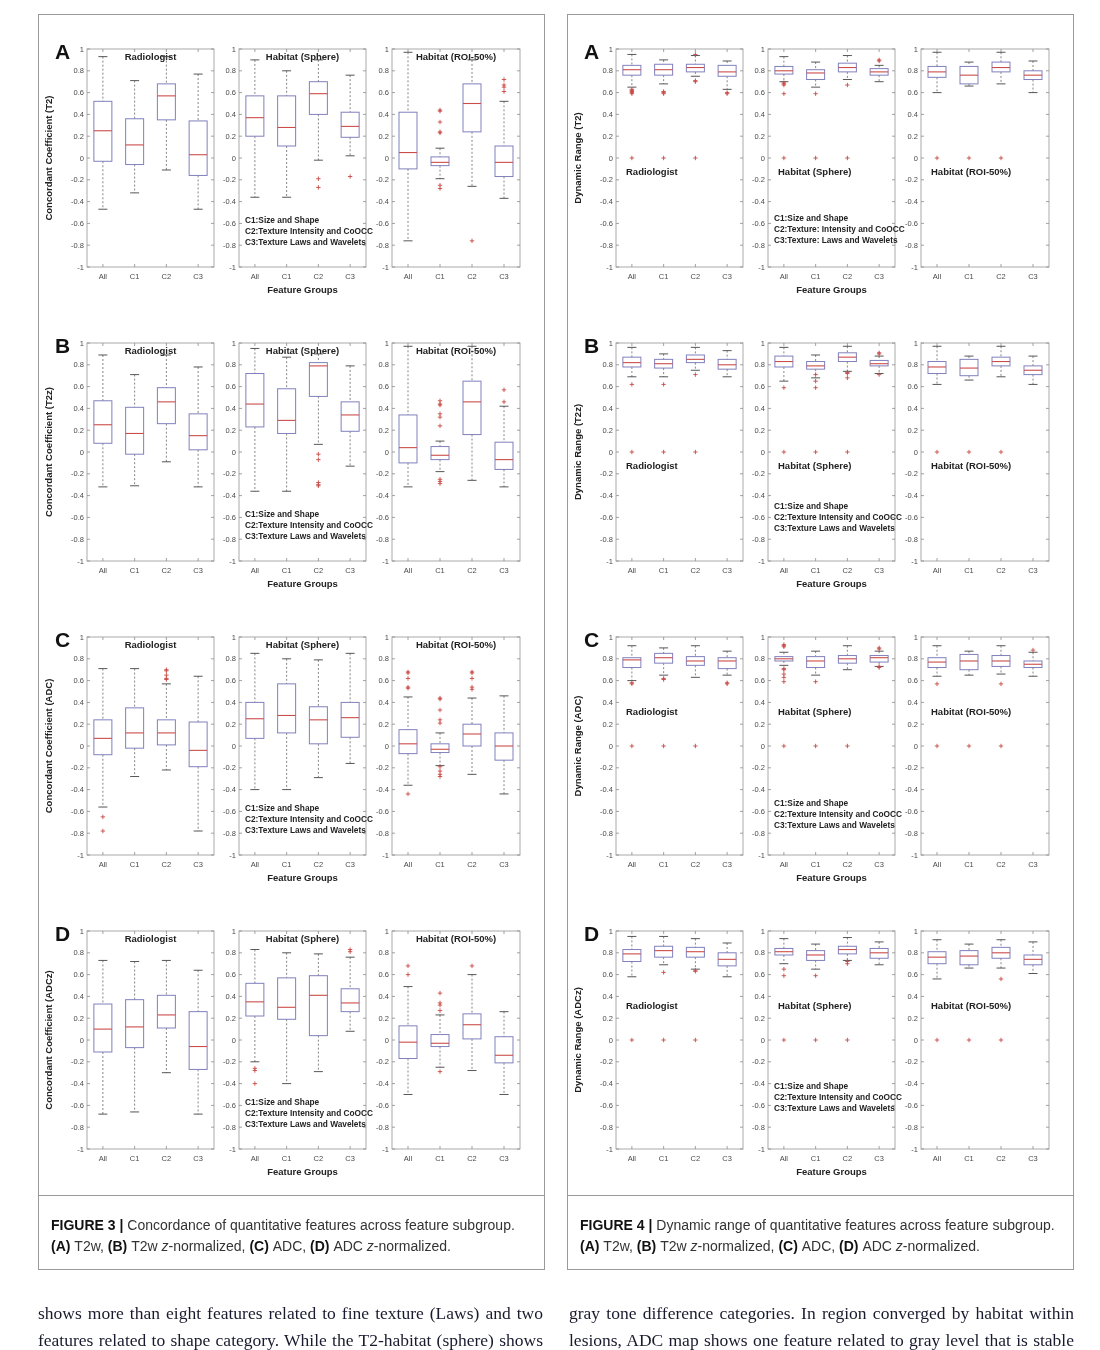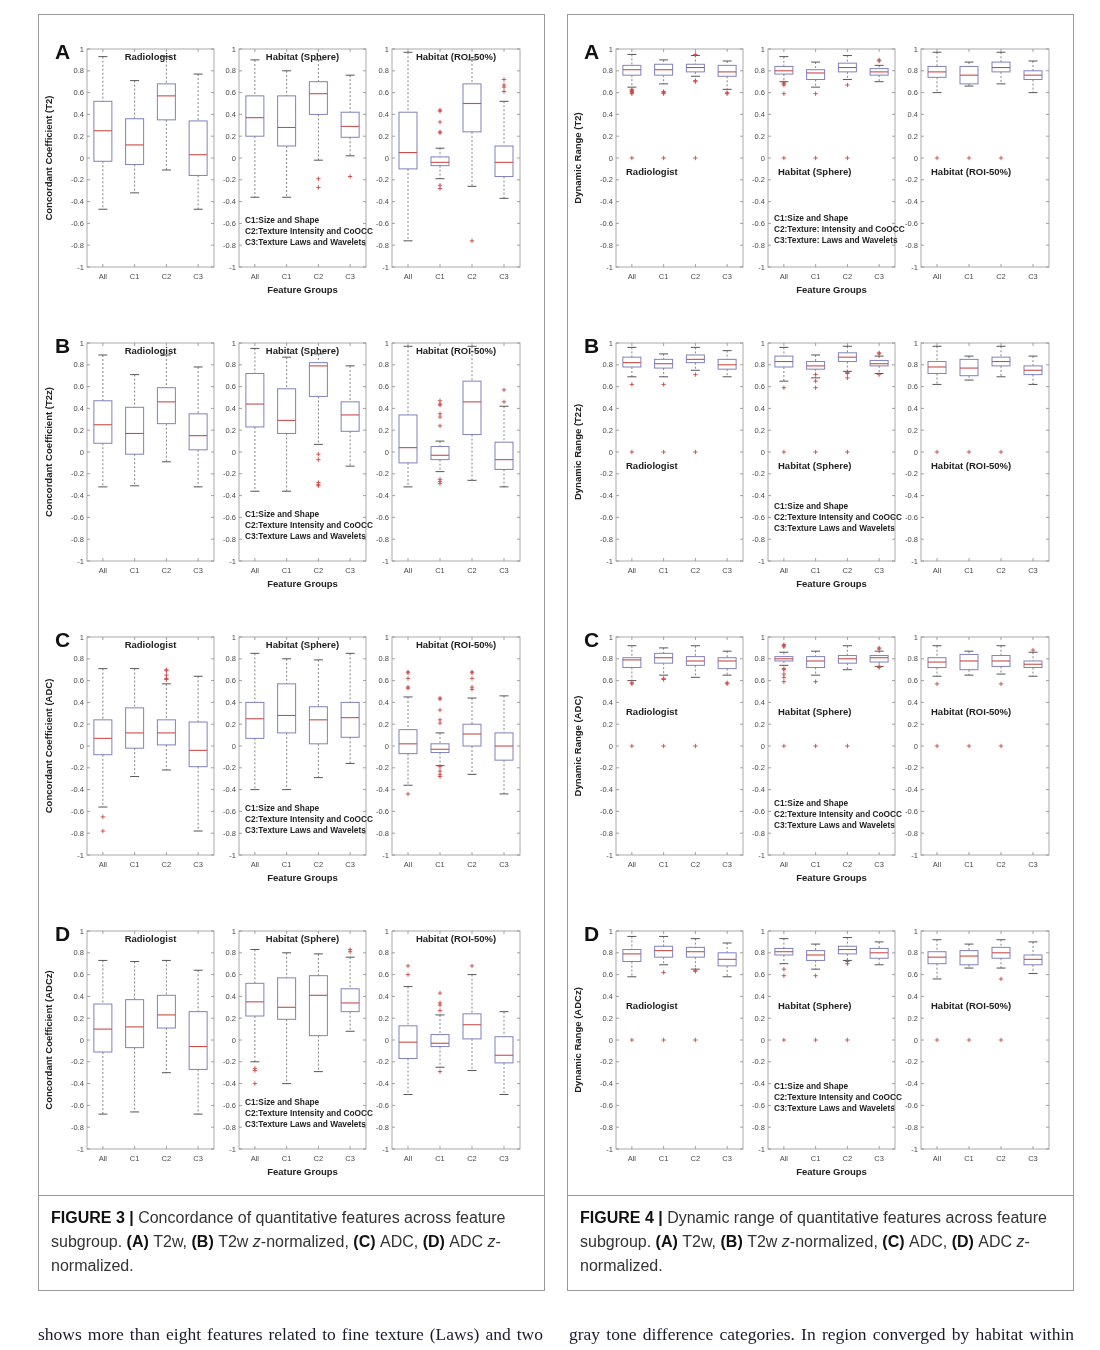--- a/index.html
+++ b/index.html
@@ -2,21 +2,21 @@
 <html><head>
 <meta charset="utf-8">
 <style>
   html,body{margin:0;padding:0;background:#ffffff;}
   body{width:1100px;height:1350px;font-family:"Liberation Sans",sans-serif;overflow:hidden;}
   .page{padding:14px 0 0 38px;}
   .figures{display:flex;gap:22px;}
   .figure-box{width:505px;border:1px solid #9a9a9a;background:#fff;box-sizing:content-box;}
   .rows{padding-top:4px;}
   .fig-row{display:block;}
-  .caption{border-top:1px solid #9a9a9a;padding:10px 12px 12px 12px;font-size:16px;line-height:1.5;color:#333;}
+  .caption{border-top:1px solid #9a9a9a;padding:19px 12px 12px 12px;font-size:14px;line-height:1.5;color:#333;}
   .caption .b{font-weight:bold;color:#111;}
   .caption .i{font-style:italic;}
   .bodytext{display:flex;gap:26px;margin-top:30px;font-family:"Liberation Serif",serif;
             font-size:17.5px;line-height:1.52;color:#1a1a2e;}
   .bodytext .col{width:505px;text-align:justify;text-align-last:justify;}
   svg text{font-family:"Liberation Sans",sans-serif;}
 </style>
 </head>
 <body>
 

